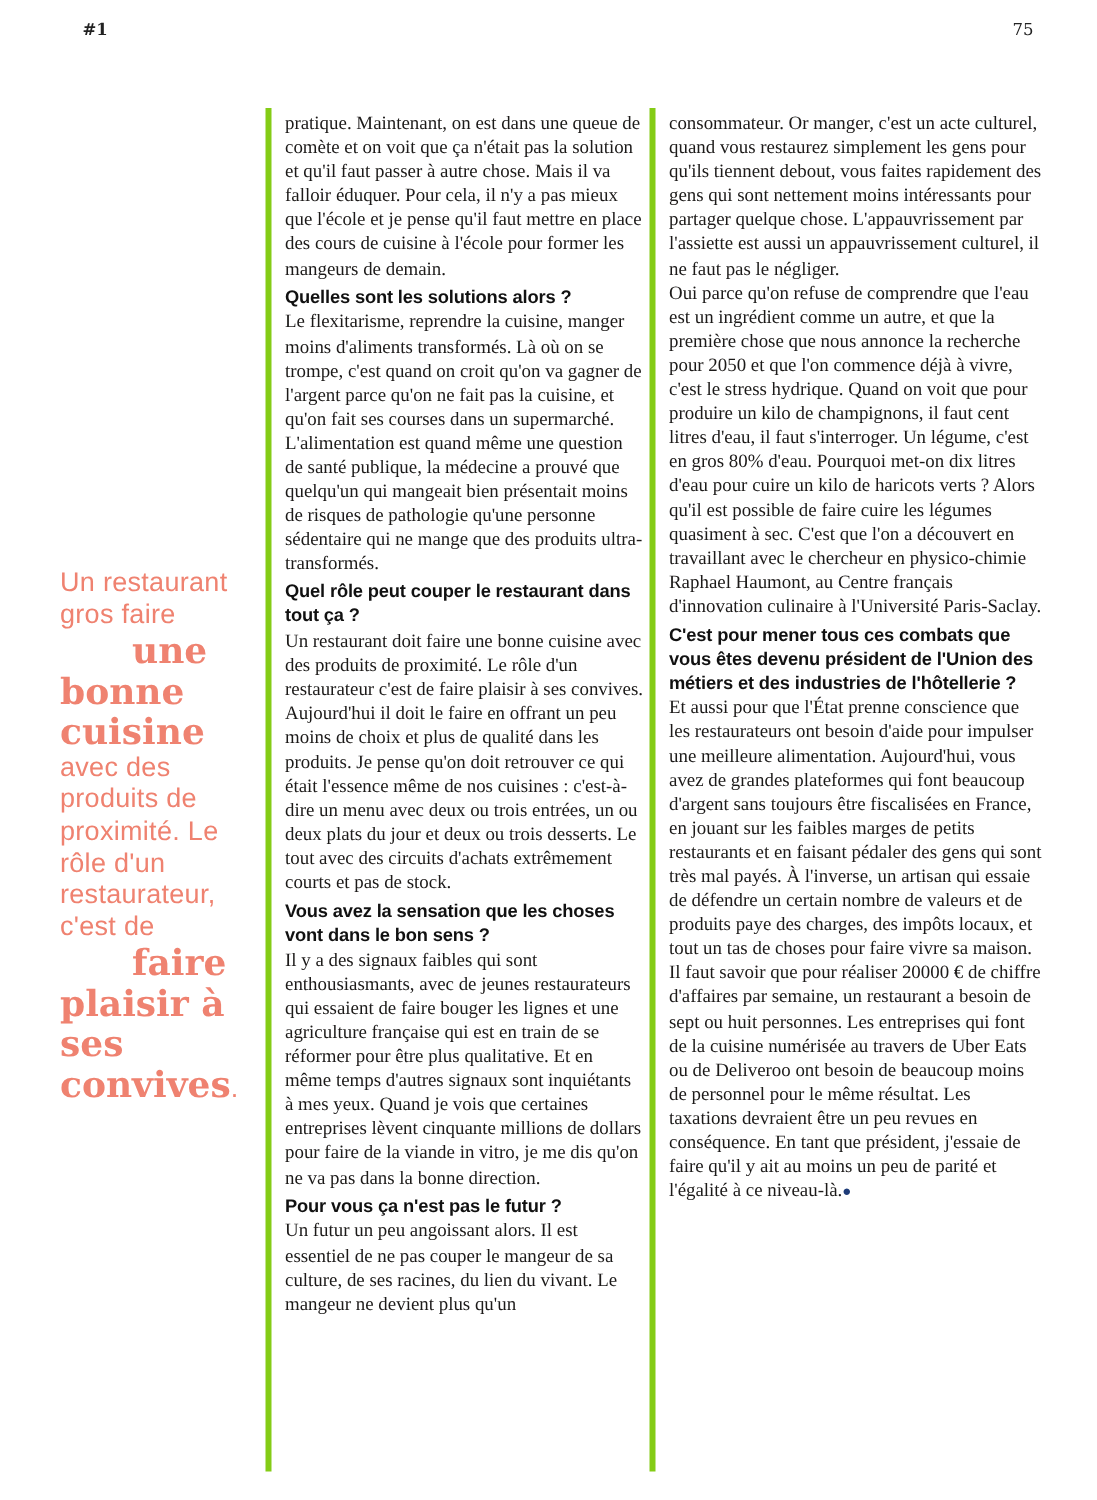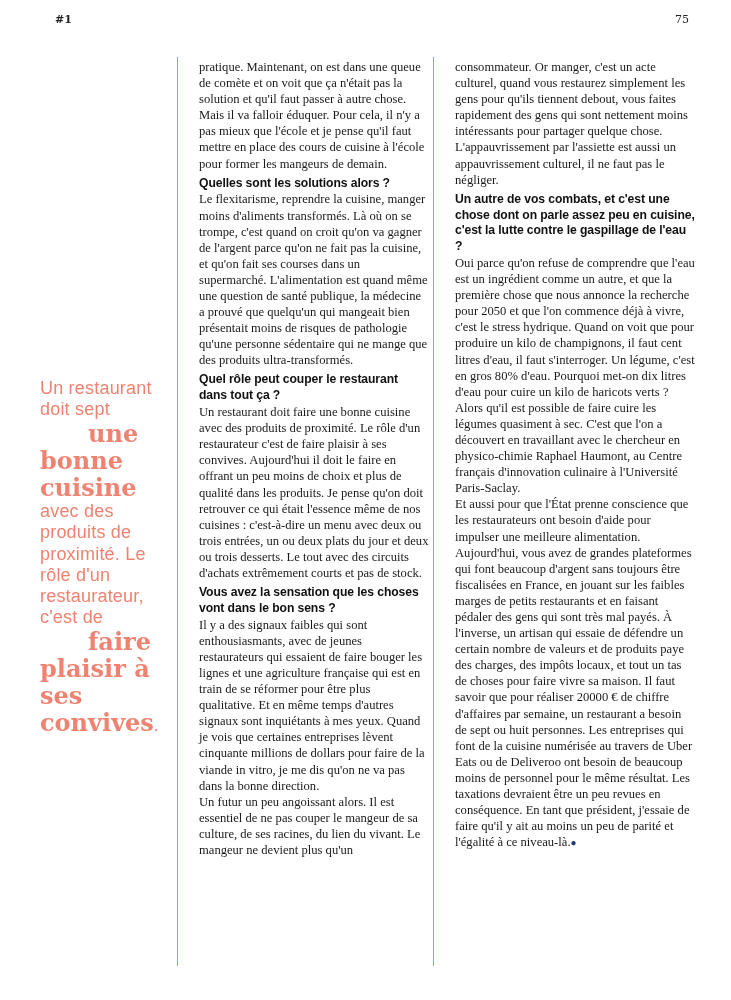--- a/index.html
+++ b/index.html
@@ -18,52 +18,53 @@
   .pullquote{
     position:absolute;left:40px;top:378px;width:134px;
     font-family:"Liberation Sans",sans-serif;
     font-size:18px;line-height:1.17;letter-spacing:.2px;
   }
   .pq-em{
     font-family:"DejaVu Serif",serif;font-weight:bold;
     font-size:24px;line-height:1.13;letter-spacing:0;margin-left:48px;
   }
   .col{
-    position:absolute;top:57px;height:909px;overflow:hidden;
-    border-left:1px solid #84cc16;padding:2px 0 0 21px;box-sizing:border-box;
+    position:absolute;top:72px;height:909px;overflow:hidden;
+    border-left:4px solid #84cc16;padding:2px 0 0 9px;box-sizing:border-box;
   }
   .col-1{left:177px;width:252px;}
   .col-2{left:433px;width:262px;}
   .answer{
     margin:0;font-family:"Liberation Serif",serif;
     font-size:12.6px;line-height:16.1px;color:#1c1a19;
   }
   .question{
     margin:4px 0 0 0;font-family:"Liberation Sans",sans-serif;font-weight:bold;
     font-size:12.2px;line-height:15.8px;color:#111;letter-spacing:-.1px;
   }
   .col > .answer:first-child, .col > .question:first-child{margin-top:0;}
   .end-dot{font-size:10px;vertical-align:baseline;}
 </style>
 </head>
 <body>
 
 <div class="hdr-issue">#1</div>
 <div class="hdr-page">75</div>
 
-<div class="pullquote" style="color: rgb(239, 130, 112);"><span class="pq-reg">Un restaurant doit sept </span><span class="pq-em">une bonne cuisine</span><span class="pq-reg"> avec des produits de proximité. Le rôle d'un restaurateur, c'est de </span><span class="pq-em">faire plaisir à ses convives</span><span class="pq-reg">.</span></div>
+<div class="pullquote" style="color: rgb(239, 130, 112);"><span class="pq-reg">Un restaurant gros faire </span><span class="pq-em">une bonne cuisine</span><span class="pq-reg"> avec des produits de proximité. Le rôle d'un restaurateur, c'est de </span><span class="pq-em">faire plaisir à ses convives</span><span class="pq-reg">.</span></div>
 
 <div class="col col-1">
     <p class="answer">pratique. Maintenant, on est dans une queue de comète et on voit que ça n'était pas la solution et qu'il faut passer à autre chose. Mais il va falloir éduquer. Pour cela, il n'y a pas mieux que l'école et je pense qu'il faut mettre en place des cours de cuisine à l'école pour former les mangeurs de demain.</p>
     <p class="question">Quelles sont les solutions alors ?</p>
     <p class="answer">Le flexitarisme, reprendre la cuisine, manger moins d'aliments transformés. Là où on se trompe, c'est quand on croit qu'on va gagner de l'argent parce qu'on ne fait pas la cuisine, et qu'on fait ses courses dans un supermarché. L'alimentation est quand même une question de santé publique, la médecine a prouvé que quelqu'un qui mangeait bien présentait moins de risques de pathologie qu'une personne sédentaire qui ne mange que des produits ultra-transformés.</p>
     <p class="question">Quel rôle peut couper le restaurant dans tout ça ?</p>
     <p class="answer">Un restaurant doit faire une bonne cuisine avec des produits de proximité. Le rôle d'un restaurateur c'est de faire plaisir à ses convives. Aujourd'hui il doit le faire en offrant un peu moins de choix et plus de qualité dans les produits. Je pense qu'on doit retrouver ce qui était l'essence même de nos cuisines : c'est-à-dire un menu avec deux ou trois entrées, un ou deux plats du jour et deux ou trois desserts. Le tout avec des circuits d'achats extrêmement courts et pas de stock.</p>
     <p class="question">Vous avez la sensation que les choses vont dans le bon sens ?</p>
     <p class="answer">Il y a des signaux faibles qui sont enthousiasmants, avec de jeunes restaurateurs qui essaient de faire bouger les lignes et une agriculture française qui est en train de se réformer pour être plus qualitative. Et en même temps d'autres signaux sont inquiétants à mes yeux. Quand je vois que certaines entreprises lèvent cinquante millions de dollars pour faire de la viande in vitro, je me dis qu'on ne va pas dans la bonne direction.</p>
+    <p class="question">Pour vous ça n'est pas le futur ?</p>
     <p class="answer">Un futur un peu angoissant alors. Il est essentiel de ne pas couper le mangeur de sa culture, de ses racines, du lien du vivant. Le mangeur ne devient plus qu'un</p>
   </div>
 <div class="col col-2">
     <p class="answer">consommateur. Or manger, c'est un acte culturel, quand vous restaurez simplement les gens pour qu'ils tiennent debout, vous faites rapidement des gens qui sont nettement moins intéressants pour partager quelque chose. L'appauvrissement par l'assiette est aussi un appauvrissement culturel, il ne faut pas le négliger.</p>
-    <p class="question">Un autre de vos combats, et c'est une chose dont on parle assez peu en cuisine, c'est la lutte contre le gaspillage de l'eau ?</p>
     <p class="answer">Oui parce qu'on refuse de comprendre que l'eau est un ingrédient comme un autre, et que la première chose que nous annonce la recherche pour 2050 et que l'on commence déjà à vivre, c'est le stress hydrique. Quand on voit que pour produire un kilo de champignons, il faut cent litres d'eau, il faut s'interroger. Un légume, c'est en gros 80% d'eau. Pourquoi met-on dix litres d'eau pour cuire un kilo de haricots verts ? Alors qu'il est possible de faire cuire les légumes quasiment à sec. C'est que l'on a découvert en travaillant avec le chercheur en physico-chimie Raphael Haumont, au Centre français d'innovation culinaire à l'Université Paris-Saclay.</p>
+    <p class="question">C'est pour mener tous ces combats que vous êtes devenu président de l'Union des métiers et des industries de l'hôtellerie ?</p>
     <p class="answer">Et aussi pour que l'État prenne conscience que les restaurateurs ont besoin d'aide pour impulser une meilleure alimentation. Aujourd'hui, vous avez de grandes plateformes qui font beaucoup d'argent sans toujours être fiscalisées en France, en jouant sur les faibles marges de petits restaurants et en faisant pédaler des gens qui sont très mal payés. À l'inverse, un artisan qui essaie de défendre un certain nombre de valeurs et de produits paye des charges, des impôts locaux, et tout un tas de choses pour faire vivre sa maison. Il faut savoir que pour réaliser 20000 € de chiffre d'affaires par semaine, un restaurant a besoin de sept ou huit personnes. Les entreprises qui font de la cuisine numérisée au travers de Uber Eats ou de Deliveroo ont besoin de beaucoup moins de personnel pour le même résultat. Les taxations devraient être un peu revues en conséquence. En tant que président, j'essaie de faire qu'il y ait au moins un peu de parité et l'égalité à ce niveau-là.<span class="end-dot" style="color: rgb(30, 60, 120);">●</span></p>
   </div>
 
 </body></html>

